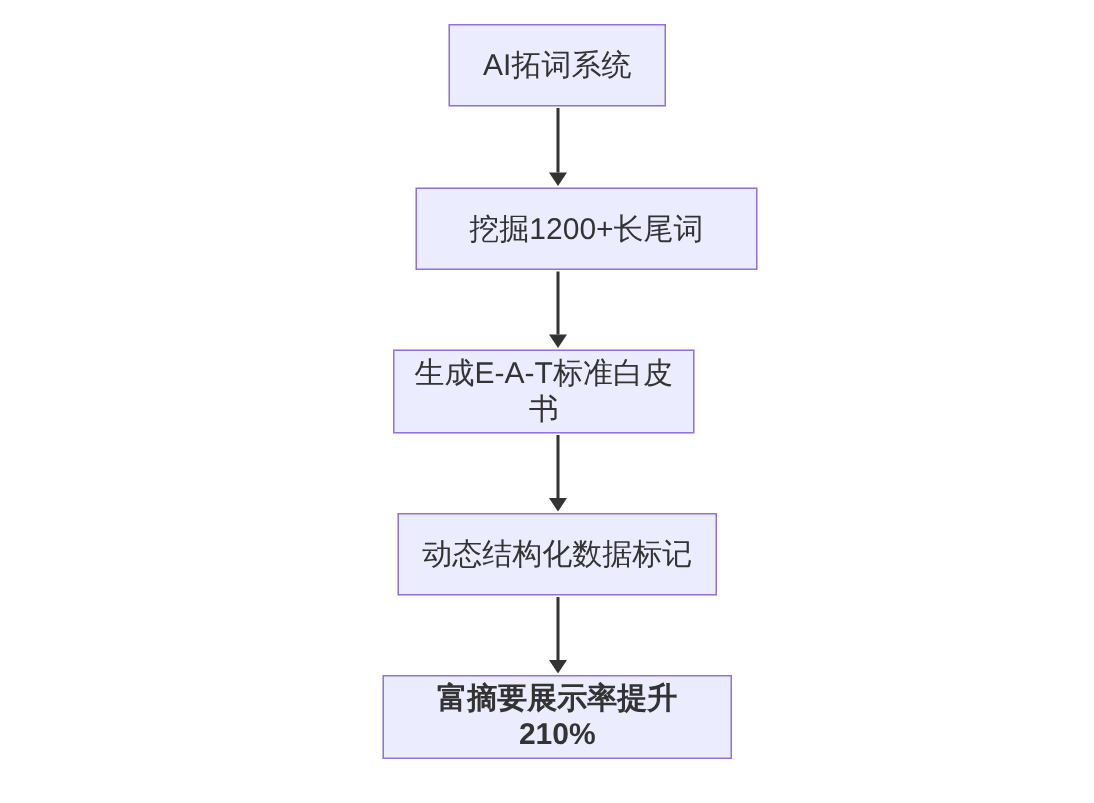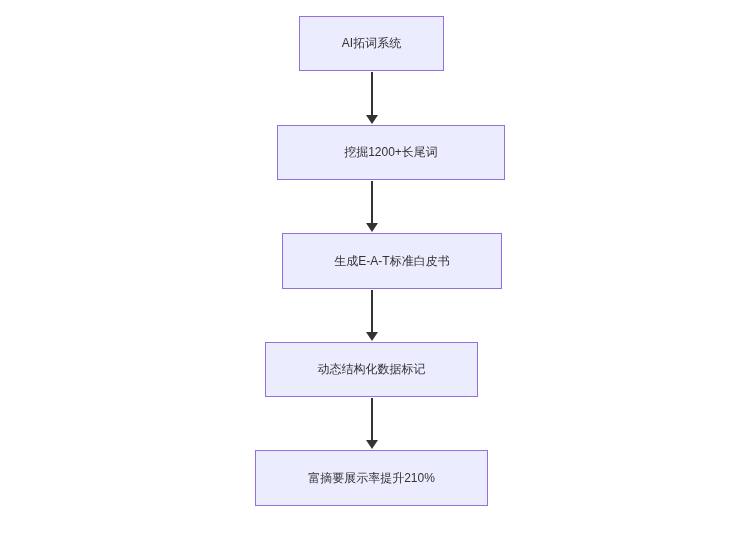--- a/index.html
+++ b/index.html
@@ -16,21 +16,21 @@
     height: 535px;
     background: #ffffff;
   }
   .node {
     position: absolute;
     background: #ECECFF;
     border: 1px solid #9370DB;
     display: flex;
     align-items: center;
     justify-content: center;
-    font-size: 12px;
+    font-size: 20px;
     color: #333333;
     text-align: center;
     line-height: 1.2;
     padding: 0 10px;
   }
   .arrow {
     position: absolute;
     display: flex;
     flex-direction: column;
     align-items: center;
@@ -64,35 +64,35 @@
 
   <div class="node" style="left:277px; top:125px; width:228px; height:55px;">
     <span>挖掘1200+长尾词</span>
   </div>
 
   <div class="arrow" style="left:365px; top:181px; width:14px; height:51px;">
     <div class="line"></div>
     <div class="head"></div>
   </div>
 
-  <div class="node" style="left:262px; top:233px; width:220px; height:56px;margin-left:20px;">
+  <div class="node" style="left:262px; top:233px; width:201px; height:56px;">
     <span>生成E-A-T标准白皮书</span>
   </div>
 
   <div class="arrow" style="left:365px; top:290px; width:14px; height:51px;">
     <div class="line"></div>
     <div class="head"></div>
   </div>
 
   <div class="node" style="left:265px; top:342px; width:213px; height:55px;">
     <span>动态结构化数据标记</span>
   </div>
 
   <div class="arrow" style="left:365px; top:398px; width:14px; height:51px;">
     <div class="line"></div>
     <div class="head"></div>
   </div>
 
-  <div class="node" style="left:255px; top:450px; width:233px; height:56px;">
+  <div class="node" style="left:255px; top:450px; width:233px; height:56px;font-weight:bold;">
     <span>富摘要展示率提升210%</span>
   </div>
 
 </div>
 
 </body></html>

